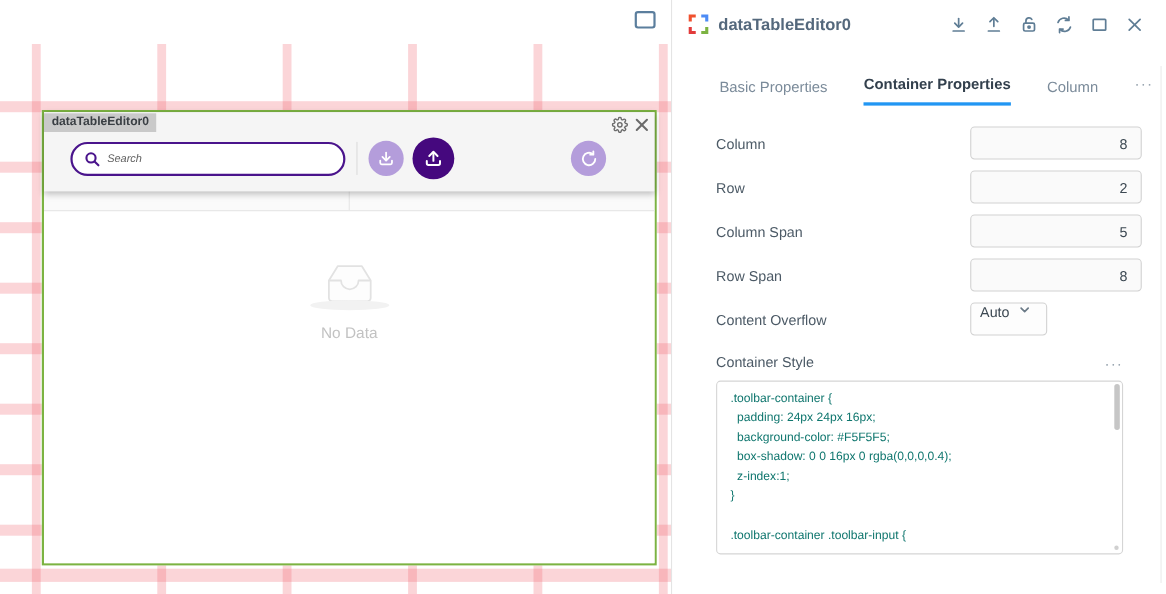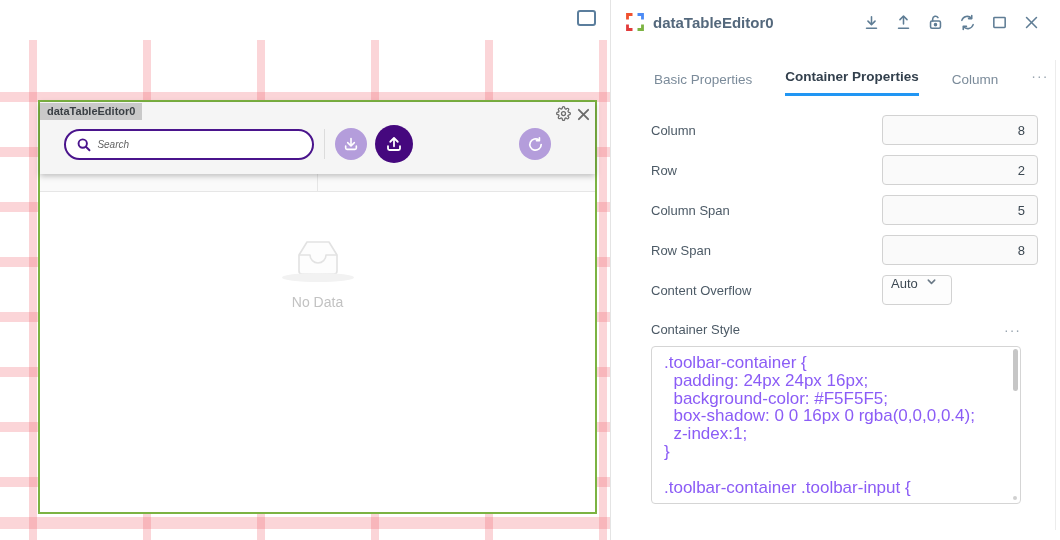--- a/index.html
+++ b/index.html
@@ -63,21 +63,21 @@
     font-family:"Liberation Sans", sans-serif; outline:none; }
   .fselect { margin-left:auto; width:156px; display:flex; }
   .select-box { width:70px; height:30px; background:#fdfdfd; border:1px solid #d2d2d2; border-radius:4px;
     display:flex; padding:0 8px; gap:8px; cursor:pointer; }
   .select-box span { font-size:13px; color:#3c4852; }
 
   .style-row { display:flex; padding:12px 39px 8px 40px; }
   .style-menu { margin-left:auto; color:#9aa6b1; font-size:14px; letter-spacing:1px; cursor:pointer; }
   .codebox { position:relative; margin:0 39px 0 40px; height:158px; border:1px solid #d5d5d5; border-radius:4px;
     background:#fff; overflow:hidden; padding:7px 14px 0 12px; }
-  .codebox .cline { font-size:17px; line-height:17.8px; color:#8b5cf6; white-space:pre; }
+  .codebox .cline { font-size:11px; line-height:17.8px; color:#0f766e; white-space:pre; }
   .code-thumb { position:absolute; right:2px; top:2px; width:5px; height:42px; background:#c6c6c6; border-radius:3px; }
   .code-dot { position:absolute; right:3px; bottom:3px; width:4px; height:4px; background:#d0d0d0; border-radius:2px; }
 </style>
 </head>
 <body>
 
 <div class="stage">
 
   <div class="canvas">
     <div class="gridlayer">

